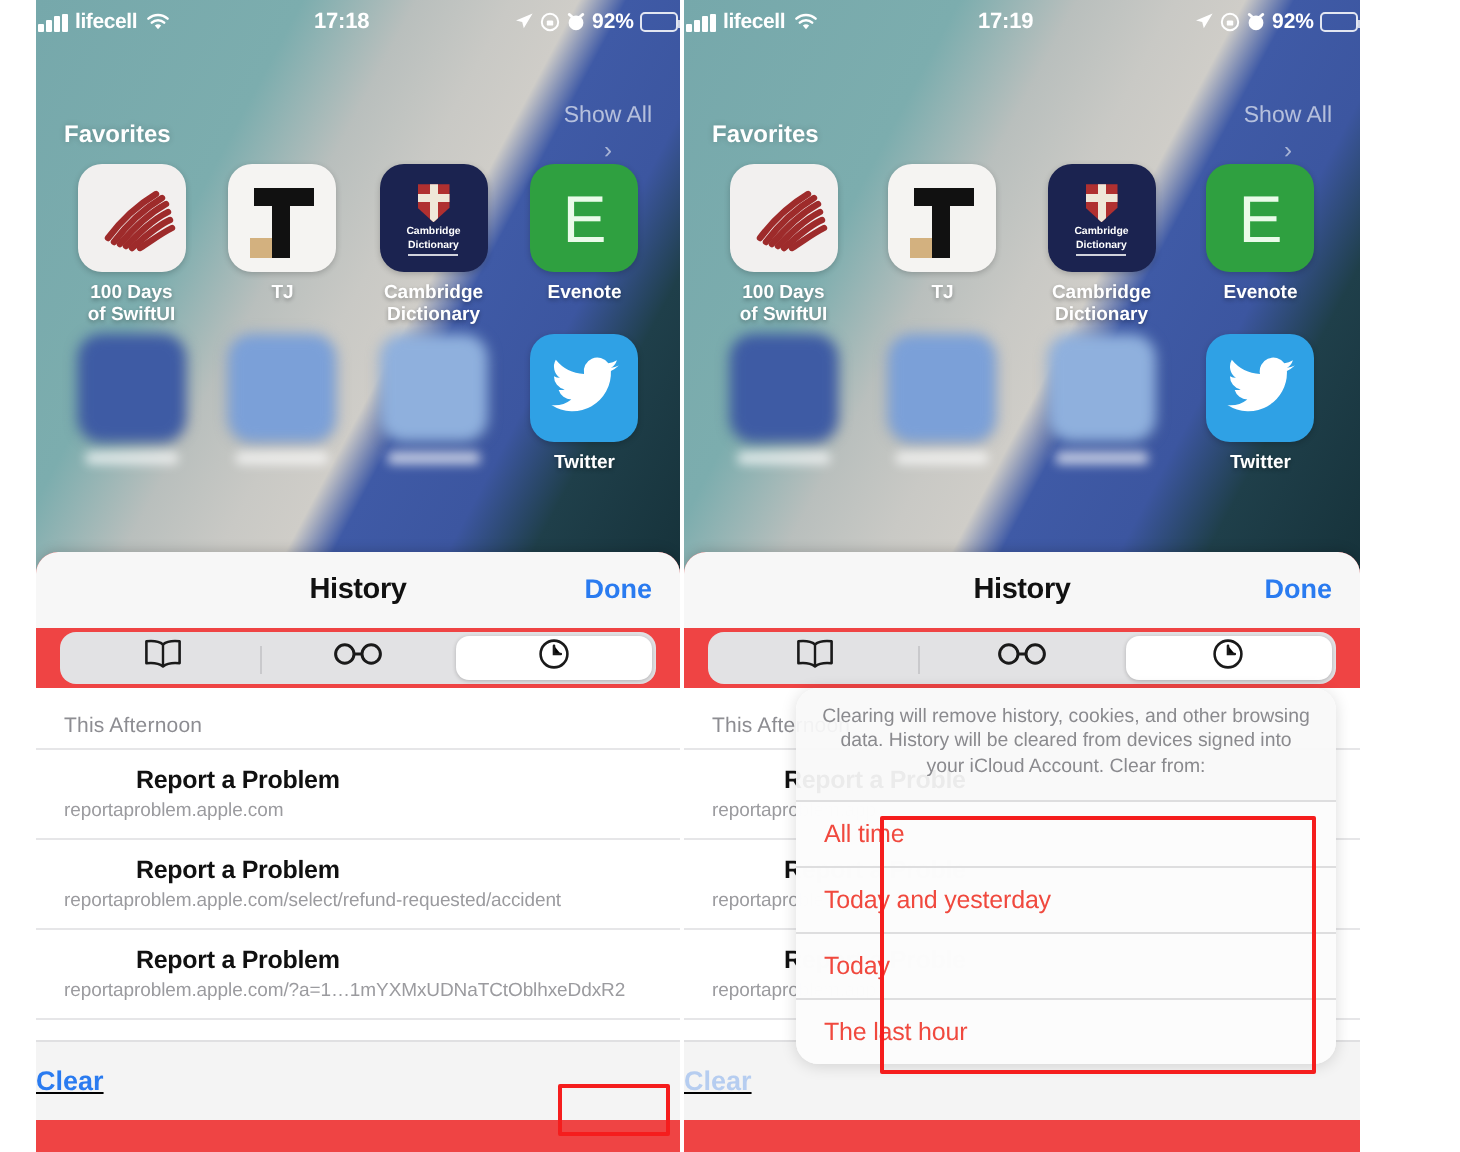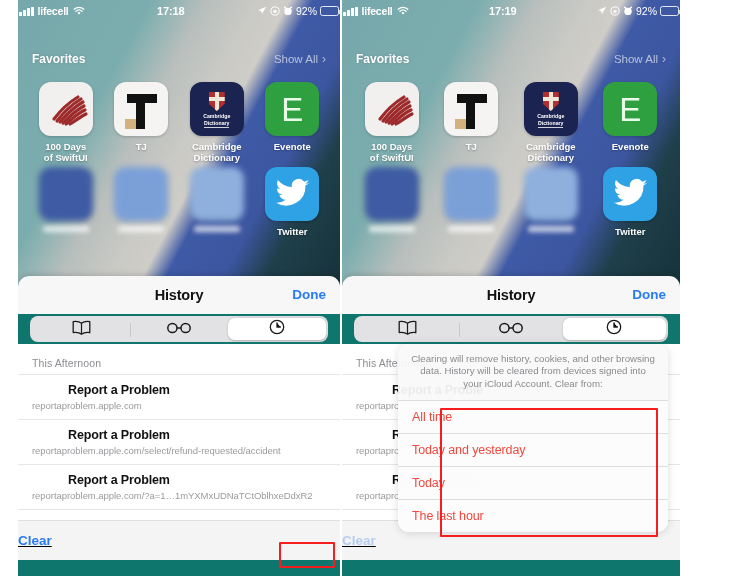--- a/index.html
+++ b/index.html
@@ -50,40 +50,40 @@
   .bars i:nth-child(1){height:4px}
   .bars i:nth-child(2){height:6px}
   .bars i:nth-child(3){height:8px}
   .bars i:nth-child(4){height:9px}
   .carrier { font-size:10.5px; letter-spacing:-.2px; font-weight:600;}
   .wifi { position:relative; width:12px; height:10px; }
   .wifi svg { position:absolute; left:0; top:0; }
   .sb-center { flex:1; text-align:center; font-size:11px; font-weight:bold; letter-spacing:-.1px;}
   .sb-right { display:flex; align-items:center; gap:3px; }
   .loc-arrow svg, .lock-ico svg, .alarm-ico svg { display:block; }
-  .battpct { font-size:10.5px; font-weight:400; }
+  .battpct { font-size:10.5px; font-weight:700; }
   .battery {
     width:19px; height:9.5px; border:1.2px solid rgba(255,255,255,.85);
     border-radius:2.5px; position:relative; padding:1px;
   }
   .battery::after {
     content:''; position:absolute; right:-3px; top:2.5px;
     width:1.6px; height:4px; background:rgba(255,255,255,.75);
     border-radius:0 1px 1px 0;
   }
   .battery .fill { height:100%; width:92%; background:#fff; border-radius:1.3px; }
 
   
   .fav-head {
     position:absolute; left:0; right:0; top:52px;
     display:flex; align-items:center; justify-content:space-between;
     padding: 0 14px;
   }
   .fav-title { color:#fff; font-size:12px; font-weight:bold; text-shadow:0 0 3px rgba(0,0,0,.18); }
-  .fav-showall { color:rgba(255,255,255,.62); font-size:11.5px; display:flex; align-items:center; gap:4px;}
+  .fav-showall { color:rgba(255,255,255,.62); font-size:11.5px; display:flex; align-items:center; gap:4px;flex-direction:column;}
   .fav-showall .chev { font-size:12px; opacity:.9;}
 
   .grid {
     position:absolute; left:0; right:0; top:82px;
     display:grid; grid-template-columns: repeat(4, 1fr);
     padding: 0 10px; row-gap: 4px;
   }
   .app { display:flex; flex-direction:column; align-items:center; }
   .app .tile {
     width:54px; height:54px; border-radius:12px; overflow:hidden;
@@ -127,21 +127,21 @@
   .tile-blur.b2 { background:#7ba0d8; }
   .tile-blur.b3 { background:#8fb0dd; }
   .label-blur {
     margin-top:5px; height:6px; width:46px; border-radius:2px;
     background:rgba(255,255,255,.72); filter: blur(2.6px);
   }
 
   
   .sheet {
     position:absolute; left:0; right:0; top:276px; bottom:0;
-    background:#0f766e; border-radius:11px 11px 0 0;
+    background:#ef4444; border-radius:11px 11px 0 0;
     box-shadow: 0 -1px 6px rgba(0,0,0,.16);
     overflow:hidden;
   }
   .sheet-head {
     position:relative; height:38px;
     display:flex; align-items:center; justify-content:center;
     background:#f7f7f7;
   }
   .sheet-title { font-size:14.5px; font-weight:bold; color:#111; letter-spacing:-.2px;}
   .sheet-done {

